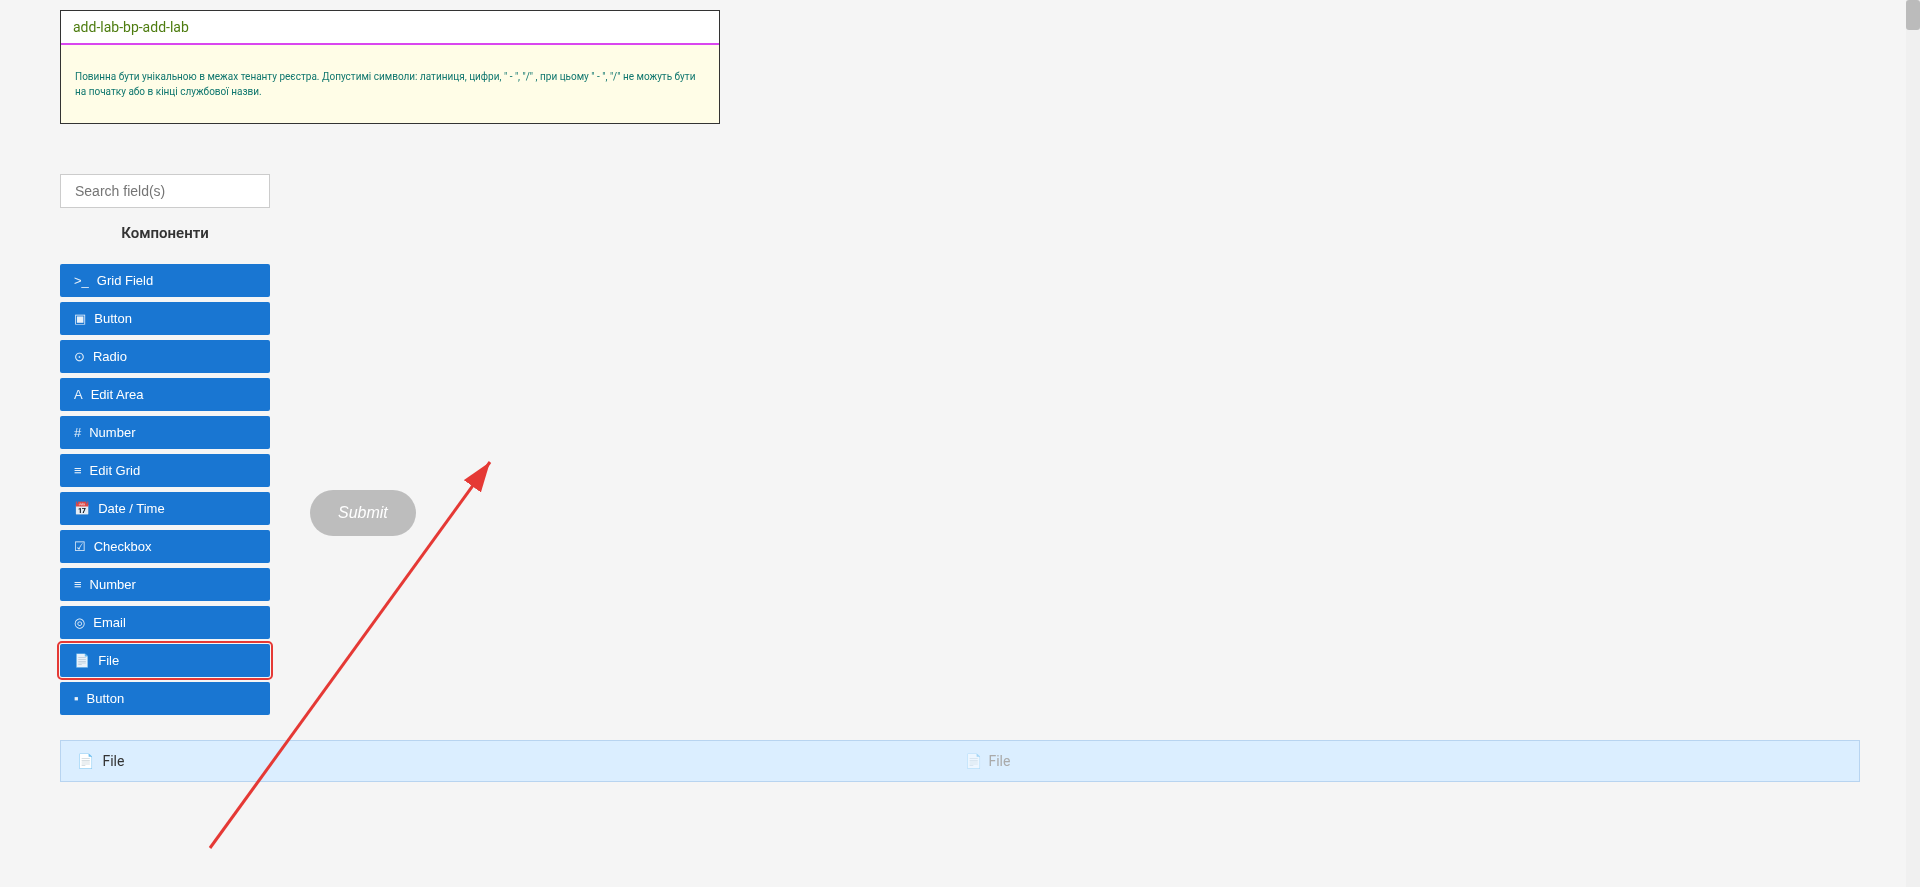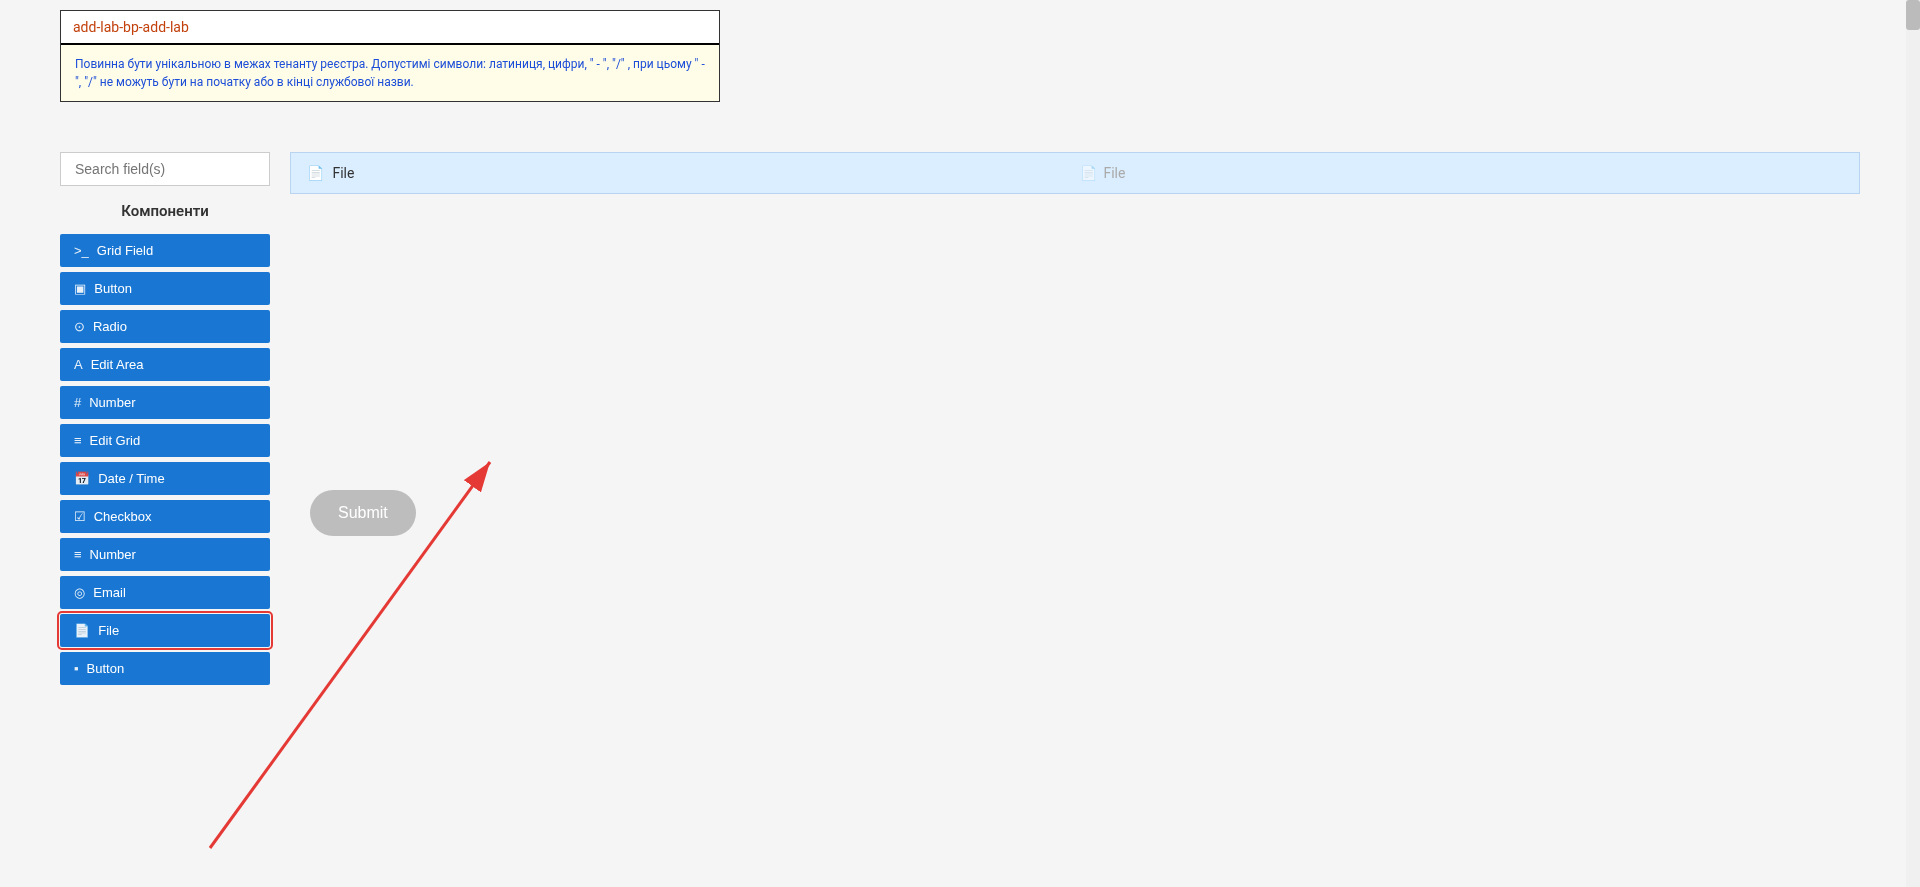--- a/index.html
+++ b/index.html
@@ -28,39 +28,40 @@
     .input-box {
       border: 1px solid #333;
       width: 660px;
       background: white;
       margin-bottom: 8px;
     }
 
     .input-value {
       padding: 8px 12px;
       font-size: 14px;
-      color: #c2410c;
-      border-bottom: 2px solid #000000;
+      color: #4d7c0f;
+      border-bottom: 2px solid #d946ef;
       display: block;
     }
 
     .hint-box {
       background: #fffde7;
-      padding: 10px 14px;
-      font-size: 12px;
-      color: #1d4ed8;
+      padding: 24px 14px;
+      font-size: 10px;
+      color: #0f766e;
       line-height: 1.5;
     }
 
     
     .main-content {
       display: flex;
       padding: 30px 60px;
       gap: 20px;
       margin-top: 20px;
+      flex-direction: column;
     }
 
     
     .sidebar {
       width: 210px;
       flex-shrink: 0;
     }
 
     .search-field-label {
       border: 1px solid #ccc;
@@ -70,21 +71,21 @@
       color: #555;
       margin-bottom: 16px;
       width: 100%;
     }
 
     .sidebar-title {
       font-size: 15px;
       font-weight: 600;
       color: #333;
       text-align: center;
-      margin-bottom: 14px;
+      margin-bottom: 22px;
     }
 
     .component-btn {
       display: flex;
       align-items: center;
       gap: 8px;
       width: 100%;
       background: #1976d2;
       color: white;
       border: none;
@@ -258,21 +259,21 @@
         <span>File</span>
         <span style="flex:1; text-align:center; color:#aaa; display:flex; align-items:center; justify-content:center; gap:6px;">
           <span style="opacity:0.5;">📄</span>
           <span style="color:#aaa; font-size:14px;">File</span>
         </span>
       </div>
     </div>
 
   </div>
 
-  <button class="submit-btn" style="position:absolute; left:310px; top:490px;">
+  <button class="submit-btn" style="position:absolute; left:310px; top:490px;font-style:italic;">
     <span>Submit</span>
   </button>
 
   <svg class="arrow-overlay" xmlns="http://www.w3.org/2000/svg">
 
     <defs>
       <marker id="arrowhead" markerWidth="10" markerHeight="7" refX="10" refY="3.5" orient="auto">
         <polygon points="0 0, 10 3.5, 0 7" fill="#e53935"></polygon>
       </marker>
     </defs>

